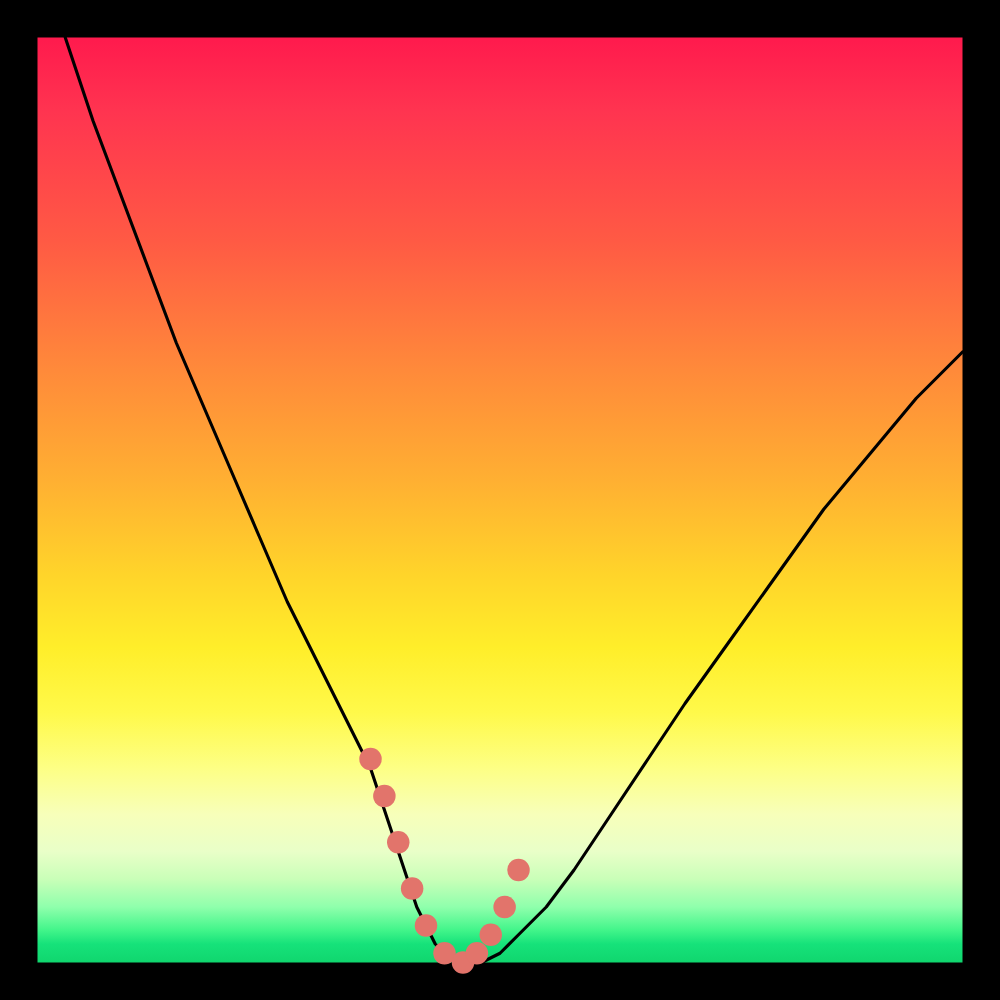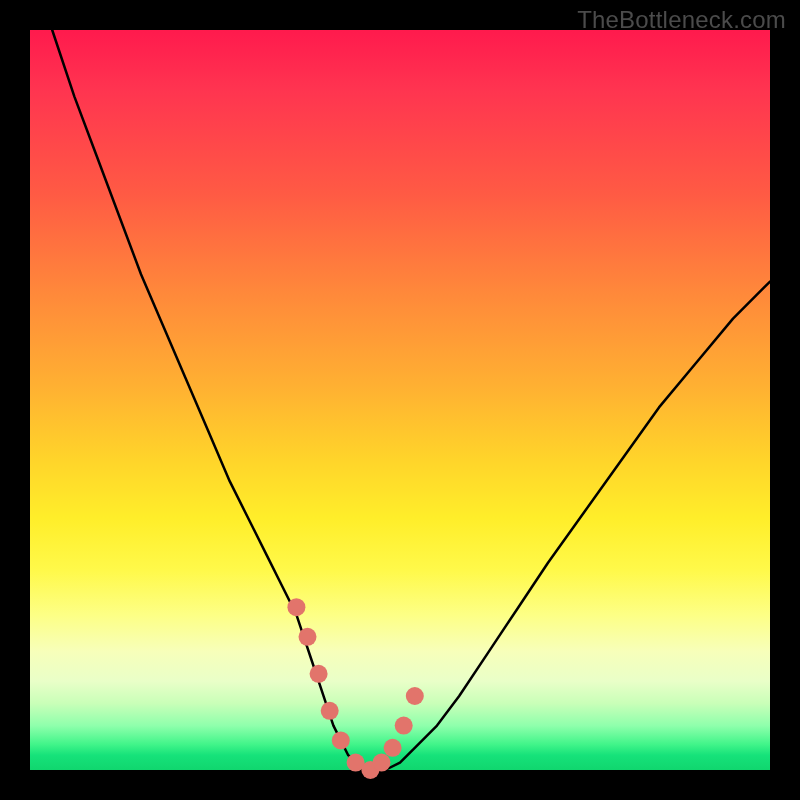--- a/index.html
+++ b/index.html
@@ -60,21 +60,20 @@
     width: 740px;
     height: 740px;
     overflow: visible;
   }
 </style>
 </head>
 <body>
 
 <div class="frame">
 
-  <div class="watermark">TheBottleneck.com</div>
 
   <div class="plot-area">
     <svg class="curve" viewBox="0 0 740 740" preserveAspectRatio="none">
       <path id="curve-path" fill="none" stroke="#000000" stroke-width="2.5" stroke-linecap="round" stroke-linejoin="round" d="M22.2 0.0 L44.4 66.6 L66.6 125.8 L88.8 185.0 L111.0 244.2 L133.2 296.0 L155.4 347.8 L177.6 399.6 L199.8 451.4 L222.0 495.8 L236.8 525.4 L251.6 555.0 L266.4 584.6 L273.8 606.8 L281.2 629.0 L288.6 651.2 L296.0 673.4 L303.4 695.6 L310.8 710.4 L318.2 725.2 L325.6 732.6 L333.0 740.0 L340.4 740.0 L355.2 740.0 L370.0 732.6 L384.8 717.8 L407.0 695.6 L429.2 666.0 L458.8 621.6 L488.4 577.2 L518.0 532.8 L555.0 481.0 L592.0 429.2 L629.0 377.4 L666.0 333.0 L703.0 288.6 L740.0 251.6"></path>
       <g id="marker-group">
           <circle cx="266.4" cy="577.2" r="9" fill="#e2746b"></circle>
           <circle cx="277.5" cy="606.8" r="9" fill="#e2746b"></circle>
           <circle cx="288.6" cy="643.8" r="9" fill="#e2746b"></circle>
           <circle cx="299.7" cy="680.8" r="9" fill="#e2746b"></circle>
           <circle cx="310.8" cy="710.4" r="9" fill="#e2746b"></circle>

